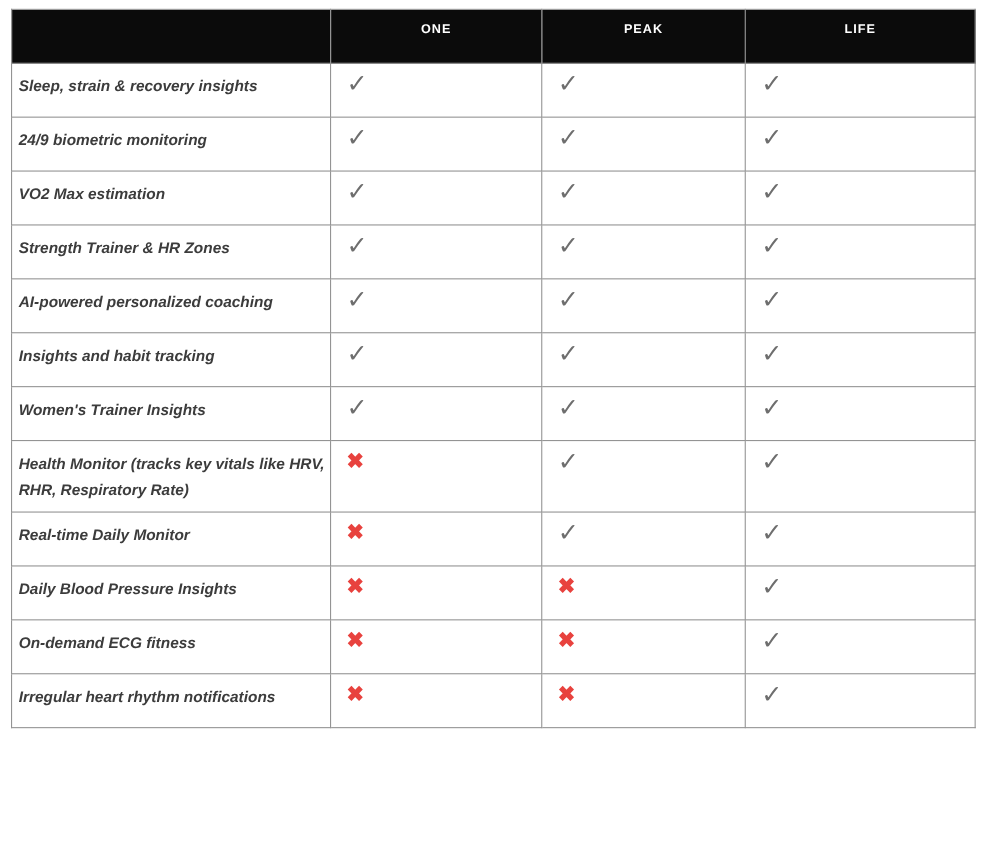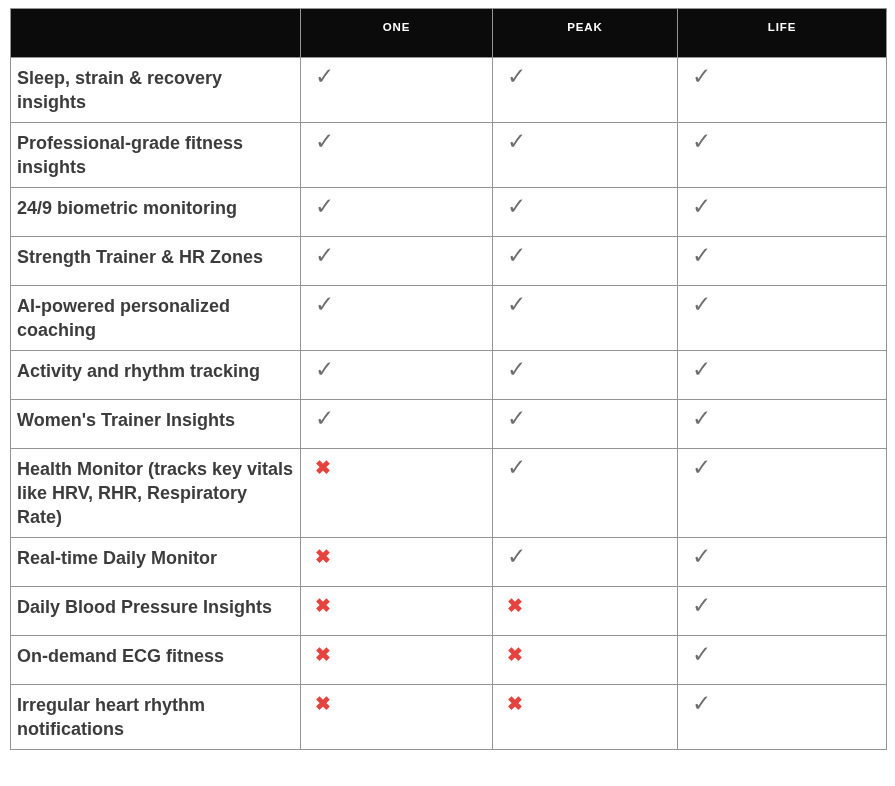--- a/index.html
+++ b/index.html
@@ -35,24 +35,25 @@
     letter-spacing: 0.9px;
     height: 49px;
     text-align: center;
     vertical-align: middle;
     padding: 0 0 12px 0;
   }
   table.compare tbody tr { height: 49px; }
   table.compare td { vertical-align: top; background: #ffffff; }
   td.feature {
     padding: 8px 4px 8px 6px;
-    font-size: 18px;
+    font-size: 14px;
     font-weight: bold;
     color: var(--label);
     line-height: 24px;
+    font-style: italic;
   }
   td.mark-cell { padding: 5px 0 0 14px; }
   .check {
     font-size: 23px;
     color: var(--check);
     line-height: 26px;
     font-weight: normal;
   }
   .cross {
     font-size: 19px;
@@ -81,45 +82,45 @@
       </tr>
     </thead>
     <tbody>
         <tr>
           <td class="feature">Sleep, strain &amp; recovery insights</td>
           <td class="mark-cell"><span class="check">✓</span></td>
           <td class="mark-cell"><span class="check">✓</span></td>
           <td class="mark-cell"><span class="check">✓</span></td>
         </tr>
         <tr>
-          <td class="feature">Professional-grade fitness insights</td>
+          <td class="feature">24/9 biometric monitoring</td>
           <td class="mark-cell"><span class="check">✓</span></td>
           <td class="mark-cell"><span class="check">✓</span></td>
           <td class="mark-cell"><span class="check">✓</span></td>
         </tr>
         <tr>
-          <td class="feature">24/9 biometric monitoring</td>
+          <td class="feature">VO2 Max estimation</td>
           <td class="mark-cell"><span class="check">✓</span></td>
           <td class="mark-cell"><span class="check">✓</span></td>
           <td class="mark-cell"><span class="check">✓</span></td>
         </tr>
         <tr>
           <td class="feature">Strength Trainer &amp; HR Zones</td>
           <td class="mark-cell"><span class="check">✓</span></td>
           <td class="mark-cell"><span class="check">✓</span></td>
           <td class="mark-cell"><span class="check">✓</span></td>
         </tr>
         <tr>
           <td class="feature">AI-powered personalized coaching</td>
           <td class="mark-cell"><span class="check">✓</span></td>
           <td class="mark-cell"><span class="check">✓</span></td>
           <td class="mark-cell"><span class="check">✓</span></td>
         </tr>
         <tr>
-          <td class="feature">Activity and rhythm tracking</td>
+          <td class="feature">Insights and habit tracking</td>
           <td class="mark-cell"><span class="check">✓</span></td>
           <td class="mark-cell"><span class="check">✓</span></td>
           <td class="mark-cell"><span class="check">✓</span></td>
         </tr>
         <tr>
           <td class="feature">Women's Trainer Insights</td>
           <td class="mark-cell"><span class="check">✓</span></td>
           <td class="mark-cell"><span class="check">✓</span></td>
           <td class="mark-cell"><span class="check">✓</span></td>
         </tr>

